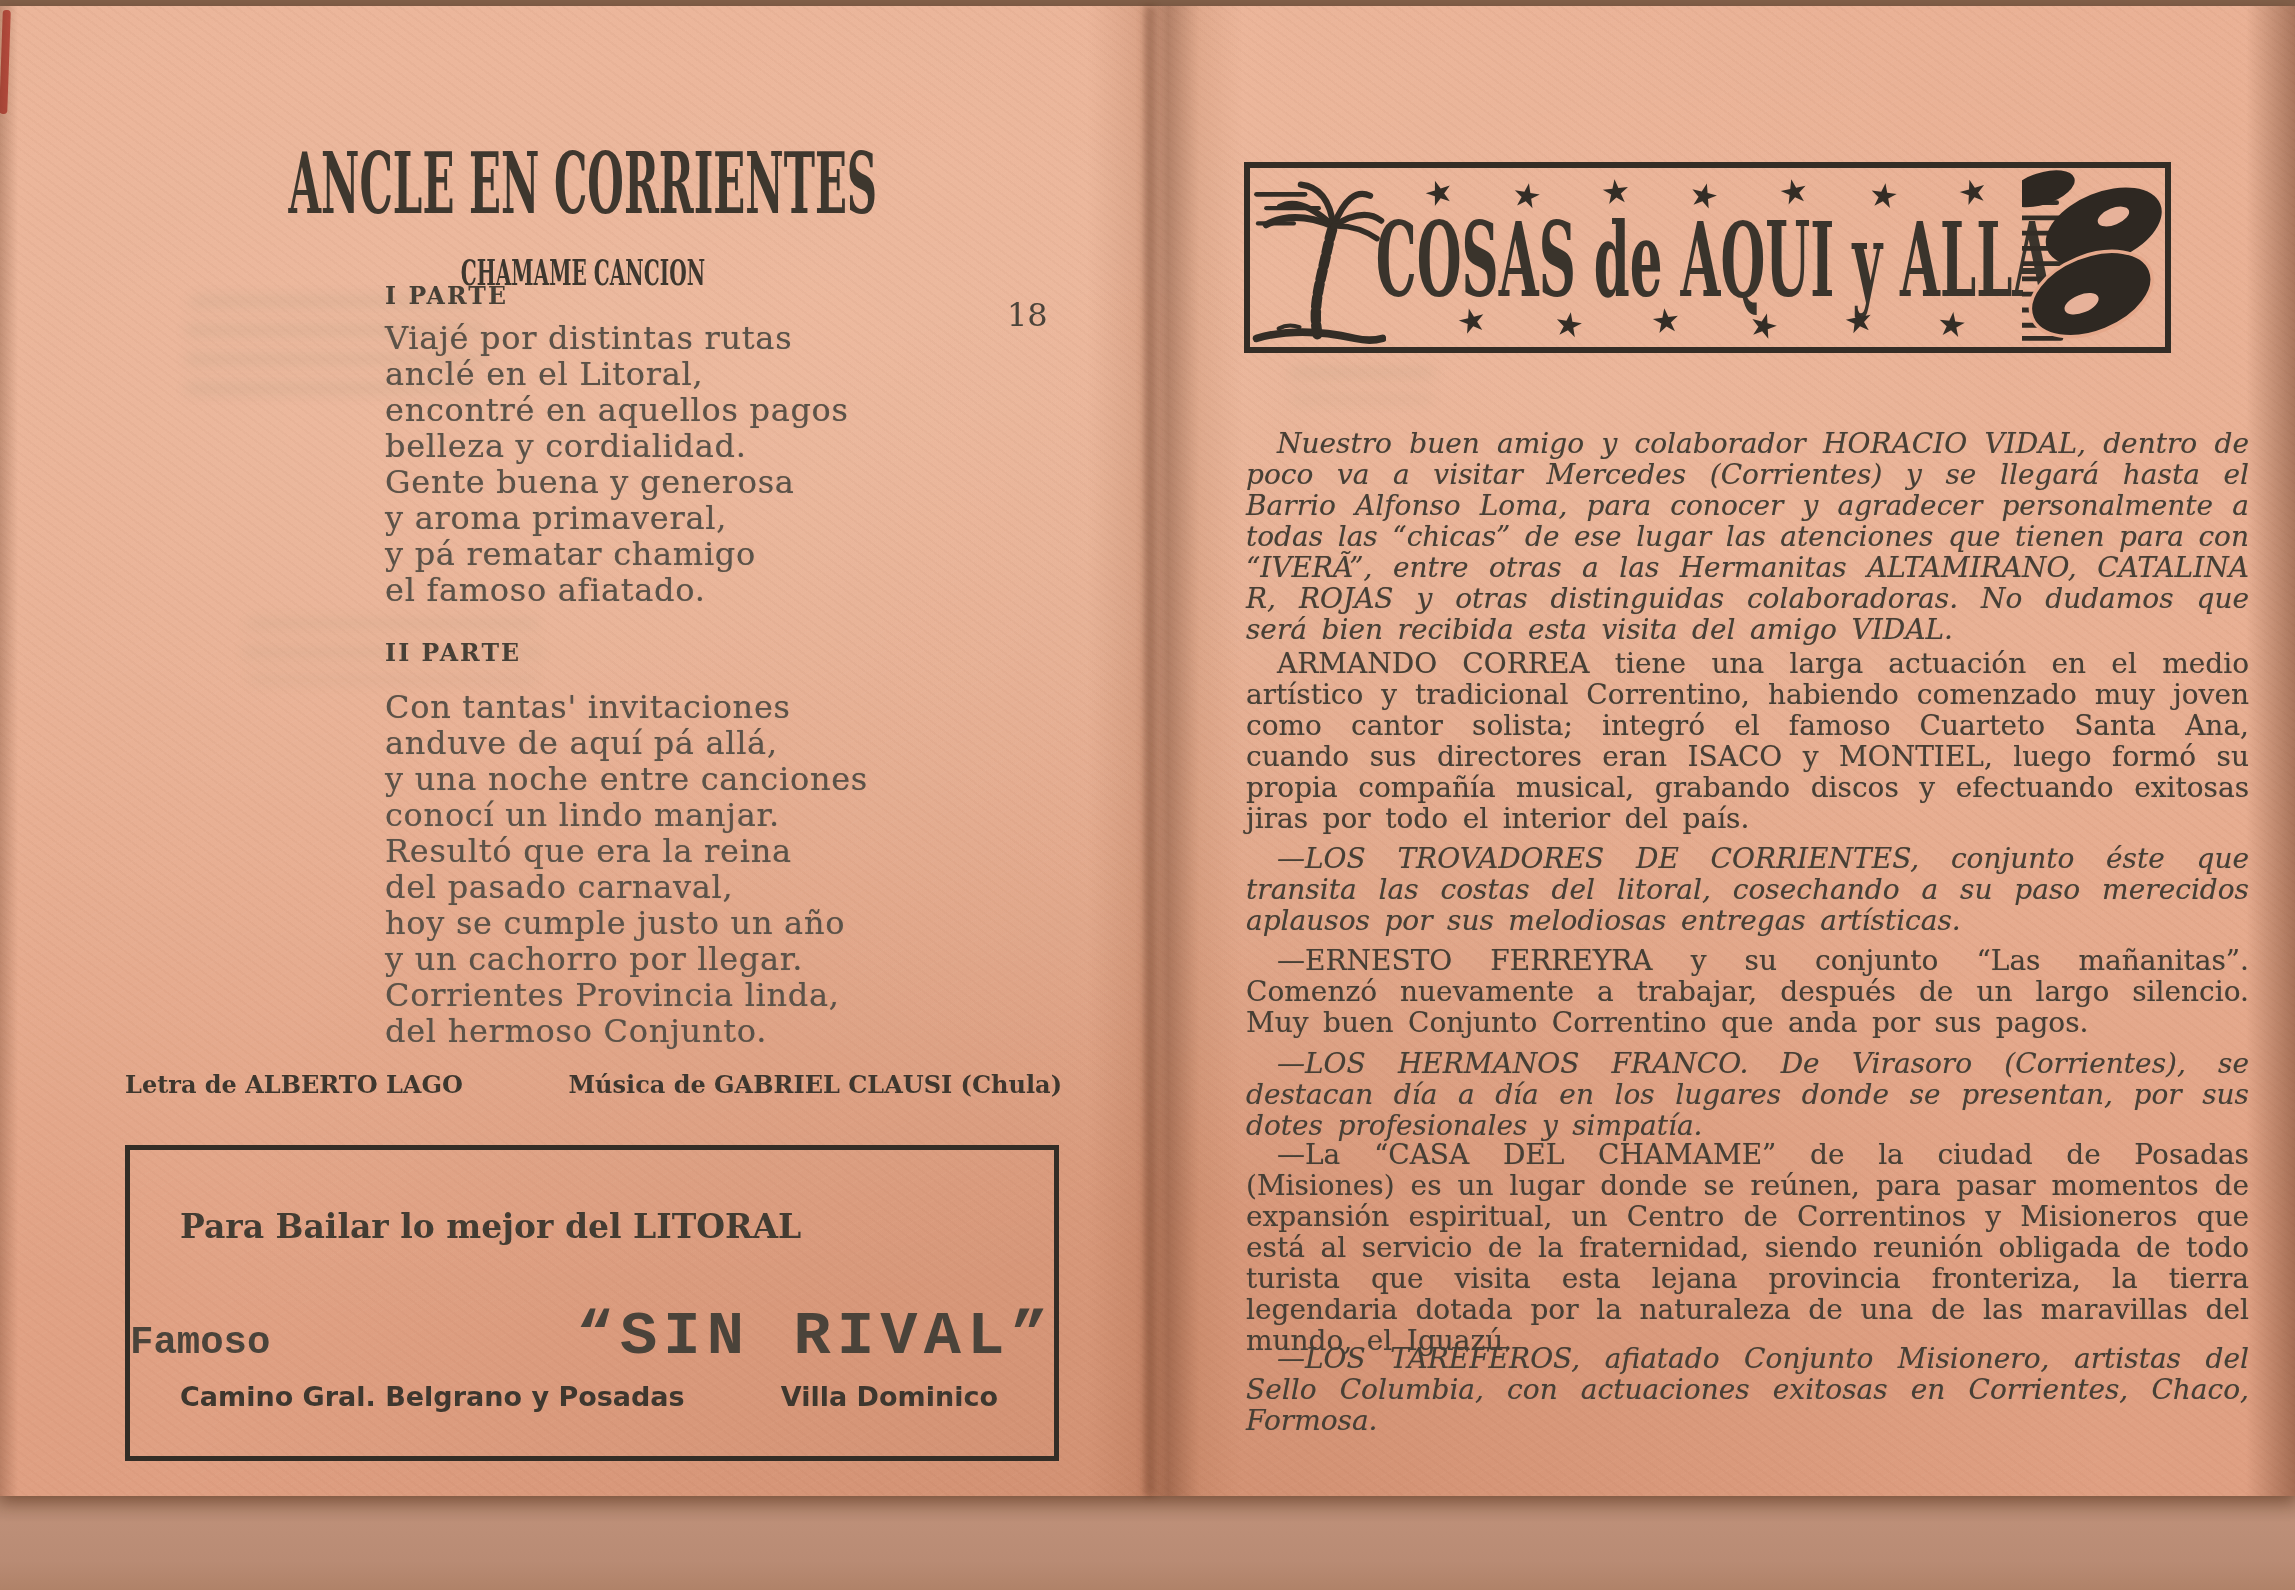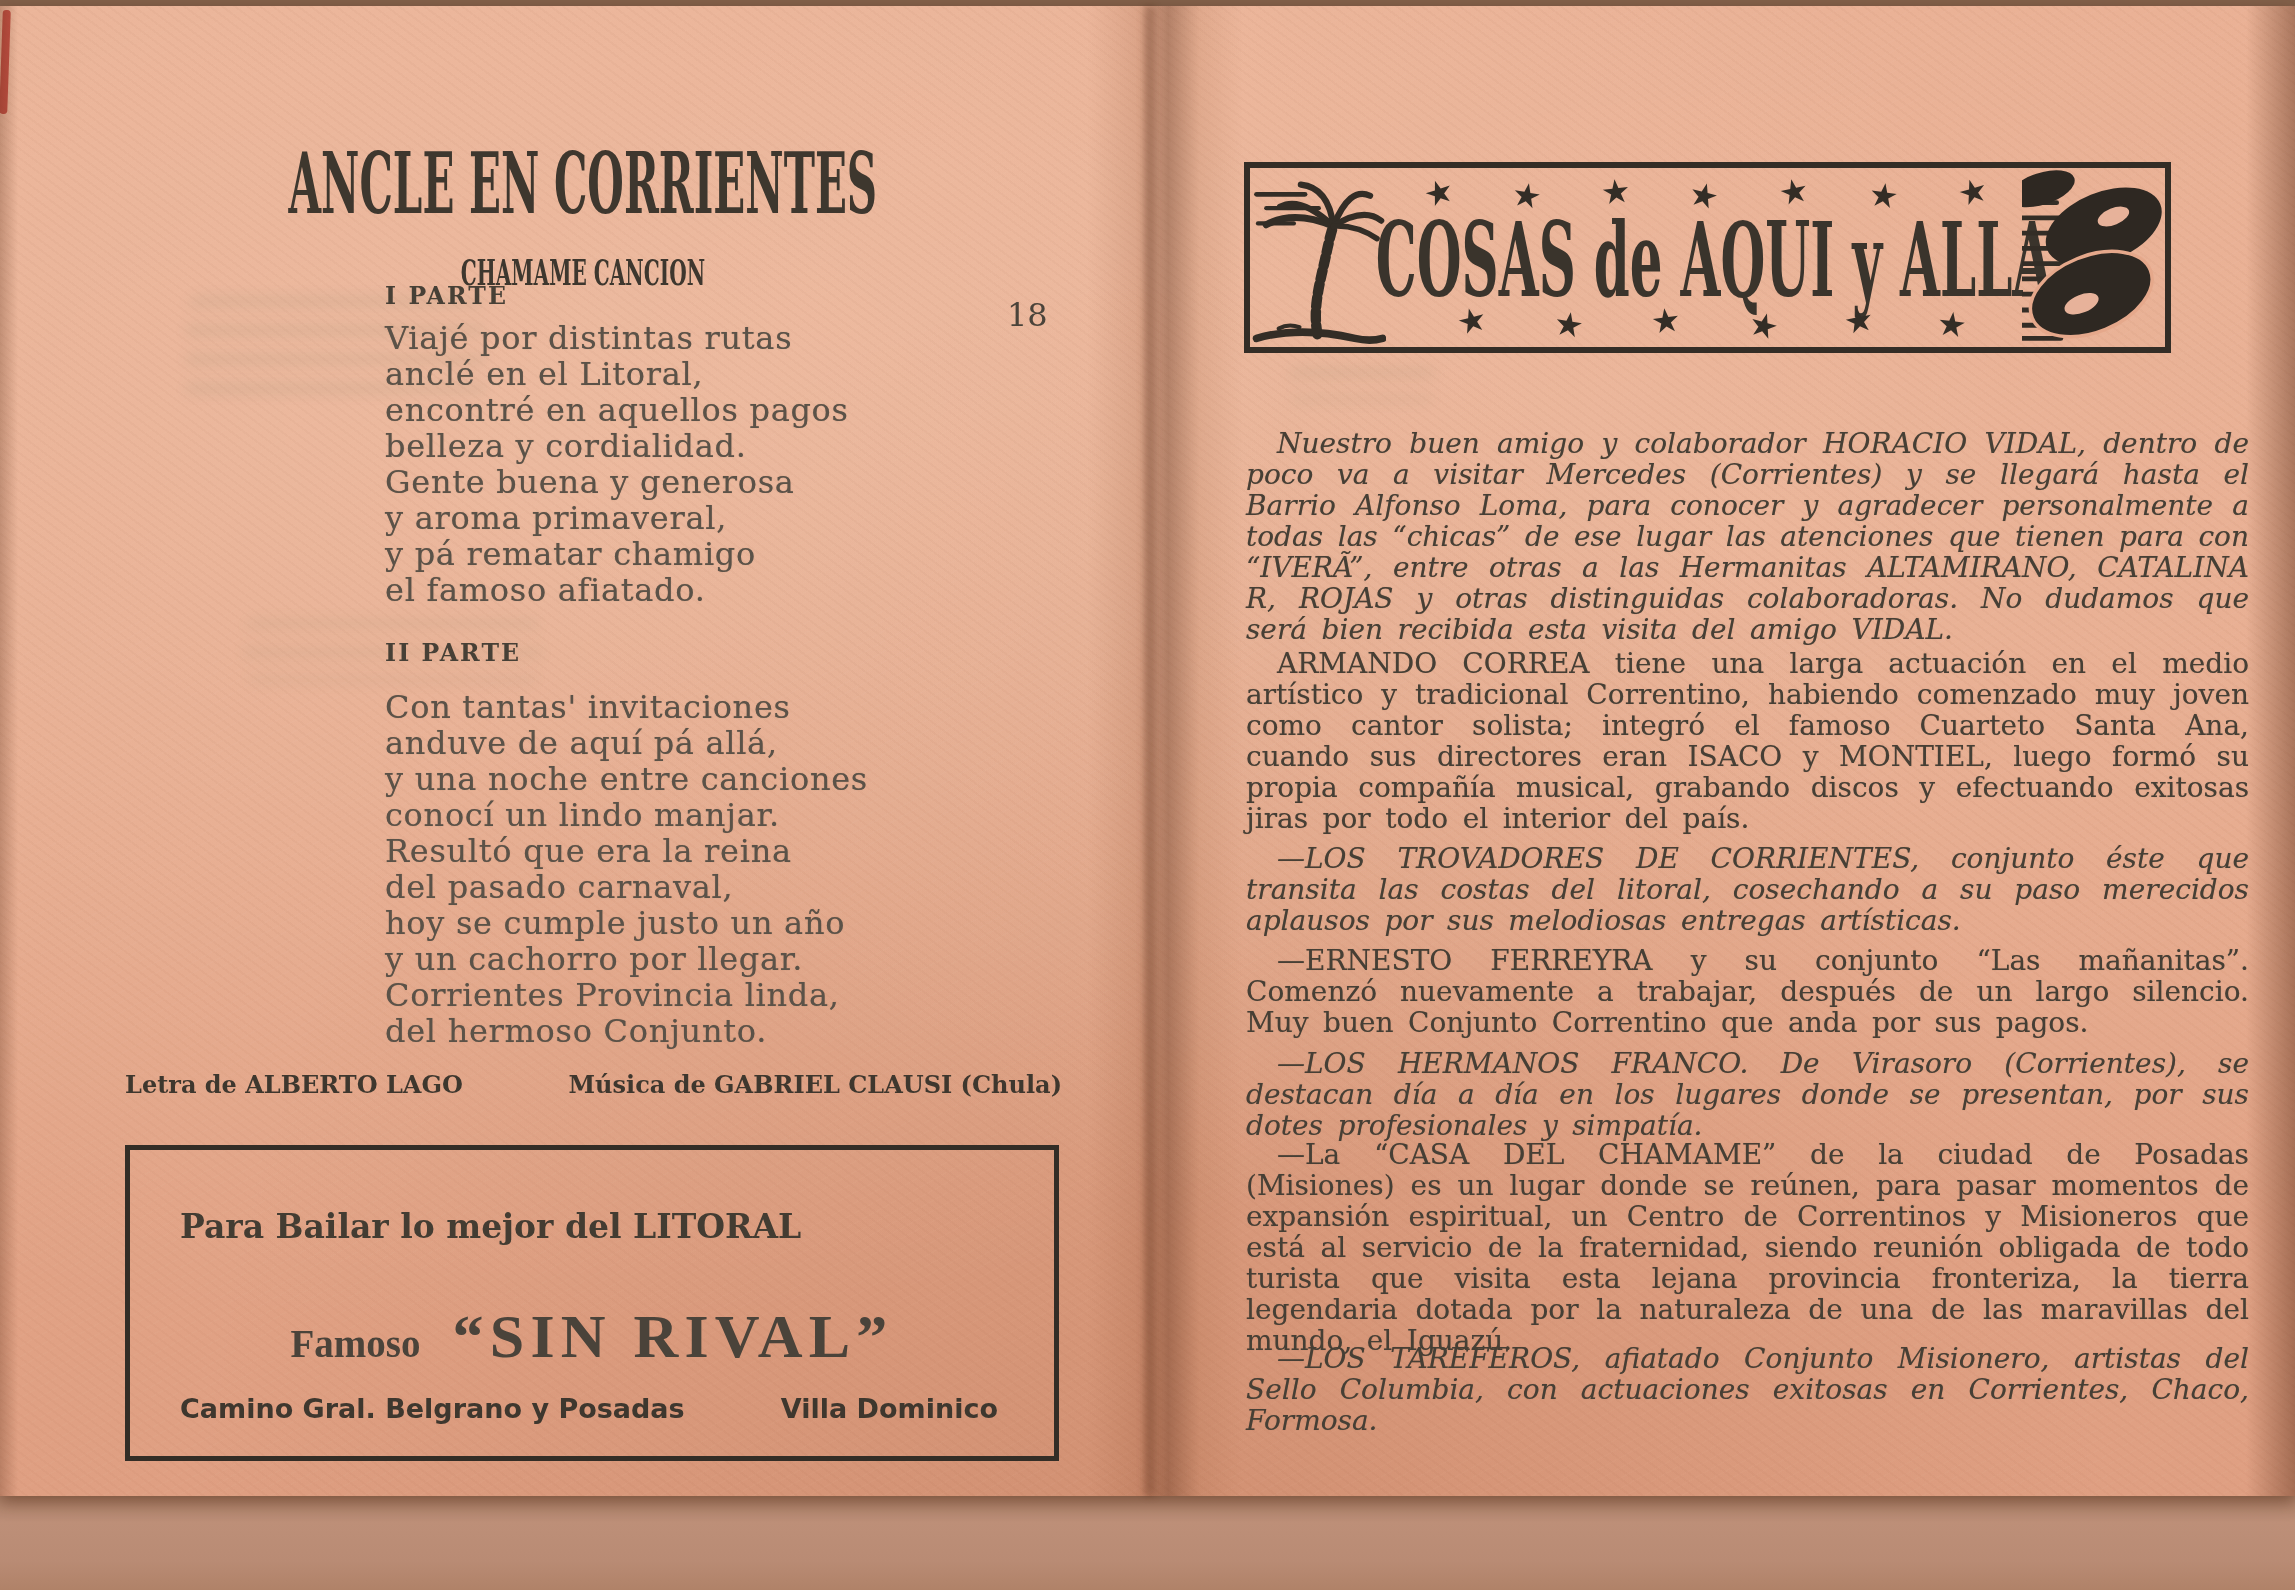--- a/index.html
+++ b/index.html
@@ -43,25 +43,25 @@
   .heading-1{top:276px;} .heading-2{top:633px;}
   .page-num{position:absolute;left:1007px;top:290px;font-size:32px;color:#4a433a;}
   .lyrics{position:absolute;left:385px;font-size:32px;line-height:36px;color:#5b5248;
       letter-spacing:0.7px;text-shadow:0 0 0.7px rgba(90,75,60,.5);}
   .lyrics-1{top:314px;} .lyrics-2{top:683px;} .coda{top:971px;}
   .credits{position:absolute;left:125px;top:1064px;width:937px;display:flex;
       justify-content:space-between;font-size:24px;font-weight:bold;color:#3e372e;text-align:right;}
   .ad-box{position:absolute;left:125px;top:1139px;width:934px;height:316px;
       border:5.6px solid #332d26;box-sizing:border-box;}
   .ad-headline{position:absolute;left:50px;top:57px;font-size:33px;font-weight:bold;color:#433c32;}
-  .ad-brand{position:absolute;left:0;top:126px;width:100%;display:flex;justify-content:center;
-      align-items:baseline;gap:32px;font-family:Liberation Serif, serif;color:#4a433a;}
+  .ad-brand{position:absolute;left:0;top:126px;width:100%;display:flex;justify-content:space-between;
+      align-items:baseline;gap:32px;font-family:Liberation Mono, monospace;color:#4a433a;}
   .ad-brand-prefix{font-size:39px;font-weight:bold;}
   .ad-brand-name{font-size:62px;font-weight:bold;letter-spacing:6.2px;margin-top:25px;}
-  .ad-addresses{position:absolute;left:50px;right:56px;top:243px;display:flex;
+  .ad-addresses{position:absolute;left:50px;right:56px;top:231px;display:flex;
       justify-content:space-between;font-family:"DejaVu Sans",sans-serif;
       font-size:27px;font-weight:bold;color:#3e372e;}
 
   
   .banner{position:absolute;left:1244px;top:156px;width:927px;height:191px;
       border:6.2px solid #332d26;box-sizing:border-box;}
   .banner-title-svg{position:absolute;left:117px;top:36px;}
   .banner-title-svg text{fill:#3a342c;}
   .palm-svg,.records-svg{position:absolute;top:0;}
   .palm-svg{left:1.4px;} .records-svg{right:1.4px;}

